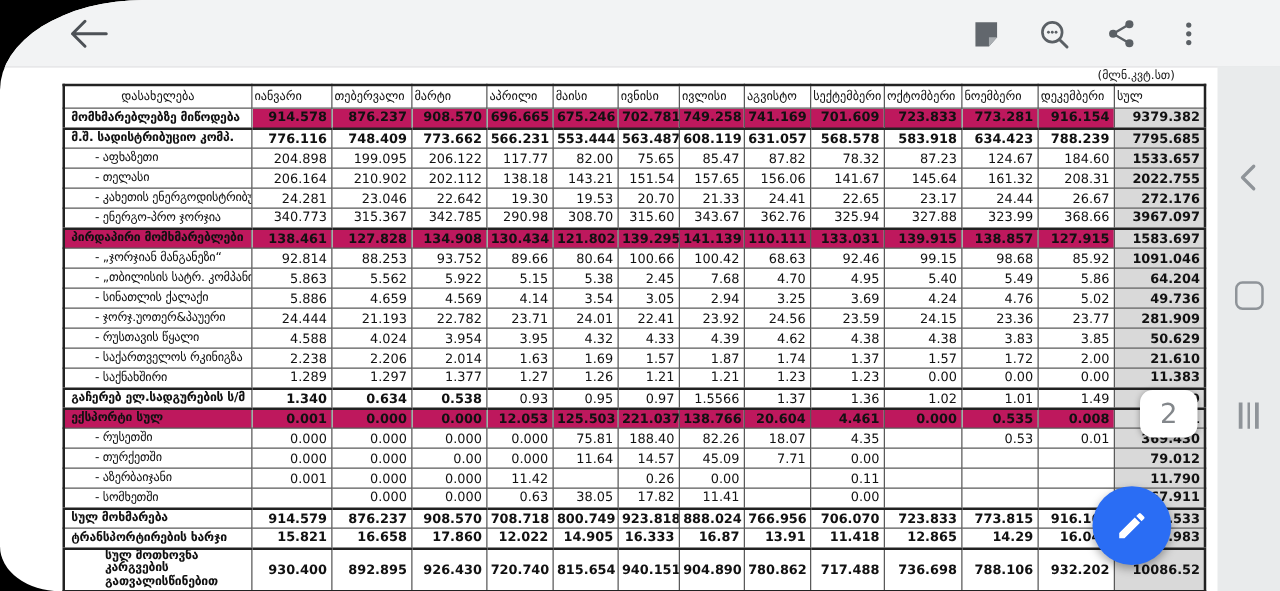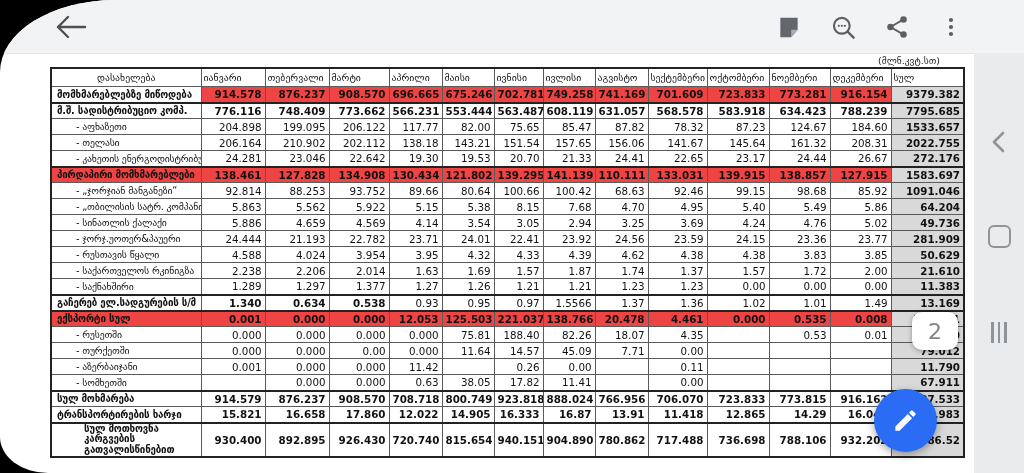--- a/index.html
+++ b/index.html
@@ -29,21 +29,21 @@
   th{font-weight:normal;font-size:9.8px;text-align:left;padding:1px 2px;height:15px;}
   th.lblh{text-align:center;margin-left:28px;}
   tbody tr{height:16px;}
   tbody tr:last-child{height:30px;}
   tbody tr:last-child td.lbl{white-space:normal;line-height:1.12;padding-left:32px;}
   td{font-size:10.3px;height:14px;padding:0 3px;}
   td.lbl{font-size:9.8px;padding-left:5px;letter-spacing:-0.2px;}
   td.sub{padding-left:24px;}
   td.num{text-align:right;}
   td.total{background:#d9d9d9;font-weight:bold;margin-left:24px;}
-  td.shade{background:#ef4444;}
+  td.shade{background:#be185d;}
   .b{font-weight:bold;}
   tr.thick td{border-top:2px solid #222;}
   
   .page-badge{position:absolute;left:912px;top:312px;width:46px;height:38px;background:#fff;
               border-radius:10px;box-shadow:0 1px 5px rgba(0,0,0,.35);display:flex;
               align-items:center;justify-content:center;font-size:22px;color:#83878b;}
   .fab{position:absolute;left:874px;top:389px;width:63px;height:63px;border-radius:50%;
        background:#2a6df4;box-shadow:0 3px 8px rgba(0,0,0,.35);display:flex;
        align-items:center;justify-content:center;cursor:pointer;}
 </style>
@@ -201,20 +201,36 @@
           <td class="num">19.53</td>
           <td class="num">20.70</td>
           <td class="num">21.33</td>
           <td class="num">24.41</td>
           <td class="num">22.65</td>
           <td class="num">23.17</td>
           <td class="num">24.44</td>
           <td class="num">26.67</td>
           <td class="num total b">272.176</td>
         </tr>
+        <tr>
+          <td class="lbl sub">- ენერგო-პრო ჯორჯია</td>
+          <td class="num">340.773</td>
+          <td class="num">315.367</td>
+          <td class="num">342.785</td>
+          <td class="num">290.98</td>
+          <td class="num">308.70</td>
+          <td class="num">315.60</td>
+          <td class="num">343.67</td>
+          <td class="num">362.76</td>
+          <td class="num">325.94</td>
+          <td class="num">327.88</td>
+          <td class="num">323.99</td>
+          <td class="num">368.66</td>
+          <td class="num total b">3967.097</td>
+        </tr>
         <tr class="thick">
           <td class="lbl b shade">პირდაპირი მომხმარებლები</td>
           <td class="num b shade">138.461</td>
           <td class="num b shade">127.828</td>
           <td class="num b shade">134.908</td>
           <td class="num b shade">130.434</td>
           <td class="num b shade">121.802</td>
           <td class="num b shade">139.295</td>
           <td class="num b shade">141.139</td>
           <td class="num b shade">110.111</td>
@@ -240,21 +256,21 @@
           <td class="num">85.92</td>
           <td class="num total b">1091.046</td>
         </tr>
         <tr>
           <td class="lbl sub">- „თბილისის სატრ. კომპანია</td>
           <td class="num">5.863</td>
           <td class="num">5.562</td>
           <td class="num">5.922</td>
           <td class="num">5.15</td>
           <td class="num">5.38</td>
-          <td class="num">8.15</td>
+          <td class="num">2.45</td>
           <td class="num">7.68</td>
           <td class="num">4.70</td>
           <td class="num">4.95</td>
           <td class="num">5.40</td>
           <td class="num">5.49</td>
           <td class="num">5.86</td>
           <td class="num total b">64.204</td>
         </tr>
         <tr>
           <td class="lbl sub">- სინათლის ქალაქი</td>
@@ -354,21 +370,21 @@
         </tr>
         <tr class="thick">
           <td class="lbl b shade">ექსპორტი სულ</td>
           <td class="num b shade">0.001</td>
           <td class="num b shade">0.000</td>
           <td class="num b shade">0.000</td>
           <td class="num b shade">12.053</td>
           <td class="num b shade">125.503</td>
           <td class="num b shade">221.037</td>
           <td class="num b shade">138.766</td>
-          <td class="num b shade">20.478</td>
+          <td class="num b shade">20.604</td>
           <td class="num b shade">4.461</td>
           <td class="num b shade">0.000</td>
           <td class="num b shade">0.535</td>
           <td class="num b shade">0.008</td>
           <td class="num total b">528.151</td>
         </tr>
         <tr>
           <td class="lbl sub">- რუსეთში</td>
           <td class="num">0.000</td>
           <td class="num">0.000</td>

